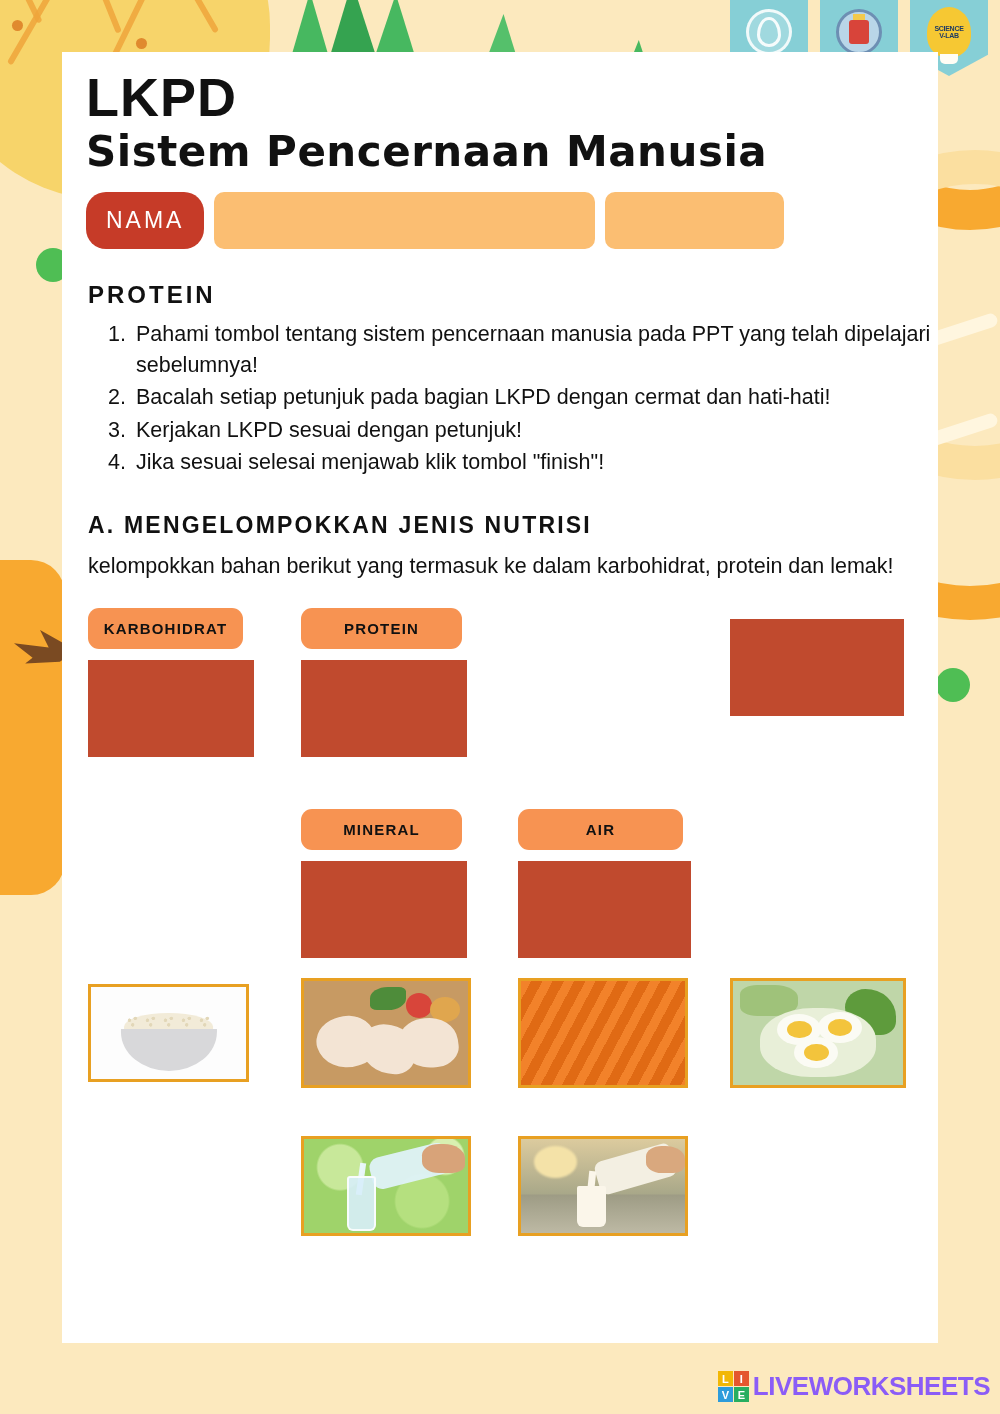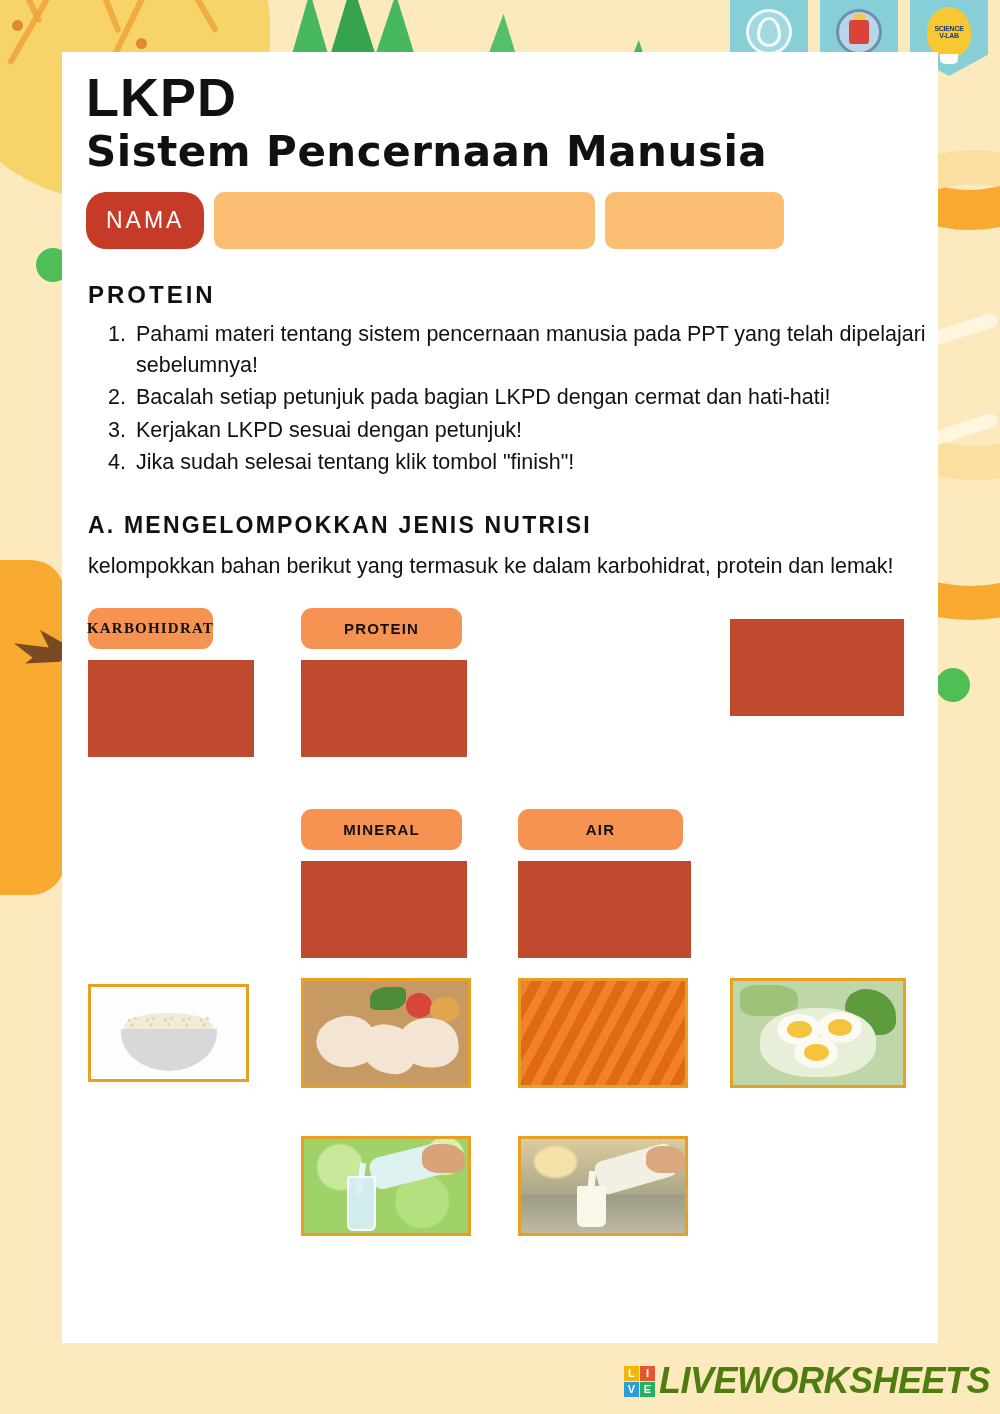--- a/index.html
+++ b/index.html
@@ -258,21 +258,21 @@
     background: #D9A87E; border-radius: 40% 50% 30% 40%; }
   .ph-milk .stream { position: absolute; left: 41%; top: 34%; width: 7px; height: 26%;
     background: #FBF6EA; transform: rotate(6deg); }
 
   
   .footer { position: absolute; right: 10px; bottom: 12px;
     display: flex; align-items: center; gap: 4px; }
   .lw-tiles { display: grid; grid-template-columns: 1fr 1fr; gap: 1px; }
   .lw-tile { width: 15px; height: 15px; color: #fff; font-size: 11px;
     font-weight: bold; display: flex; align-items: center; justify-content: center; }
-  .lw-text { font-size: 36px; font-weight: bold; color: #4d7c0f; letter-spacing: -.5px; font-style: italic; }
+  .lw-text { font-size: 26px; font-weight: bold; color: #8b5cf6; letter-spacing: -.5px; }
 </style>
 </head>
 <body>
 
 <div id="page">
 
   <div class="deco pineapple">
 
     <i style="left:64px;  top:10px;  transform:rotate(-26deg)"></i>
     <i style="left:104px; top:54px;  transform:rotate(30deg)"></i>
@@ -325,33 +325,33 @@
     <div class="title-sub">Sistem Pencernaan Manusia</div>
 
     <div class="name-row">
       <div class="tag">NAMA</div>
       <div class="blank one"></div>
       <div class="blank two"></div>
     </div>
 
     <div class="h-petunjuk">PROTEIN</div>
     <ol class="steps">
-      <li>Pahami materi tentang sistem pencernaan manusia pada PPT yang telah dipelajari sebelumnya!</li>
+      <li>Pahami tombol tentang sistem pencernaan manusia pada PPT yang telah dipelajari sebelumnya!</li>
       <li>Bacalah setiap petunjuk pada bagian LKPD dengan cermat dan hati-hati!</li>
       <li>Kerjakan LKPD sesuai dengan petunjuk!</li>
-      <li>Jika sudah selesai tentang klik tombol "finish"!</li>
+      <li>Jika sesuai selesai menjawab klik tombol "finish"!</li>
     </ol>
 
     <div class="h-section">A. MENGELOMPOKKAN JENIS NUTRISI</div>
     <div class="p-section">kelompokkan bahan berikut yang termasuk ke dalam karbohidrat, protein dan lemak!</div>
 
     <div class="groups">
 
       <div class="group" style="left:26px; top:0; width:166px;">
-        <div class="cat-label" style="width:125px;font-family:Liberation Serif, serif;">KARBOHIDRAT</div>
+        <div class="cat-label" style="width:155px;">KARBOHIDRAT</div>
         <div class="dropzone" style="width:166px; height:97px;"></div>
       </div>
 
       <div class="group" style="left:239px; top:0; width:166px;">
         <div class="cat-label" style="width:161px;">PROTEIN</div>
         <div class="dropzone" style="width:166px; height:97px;"></div>
       </div>
 
 
       <div class="group" style="left:668px; top:0; width:174px;">

